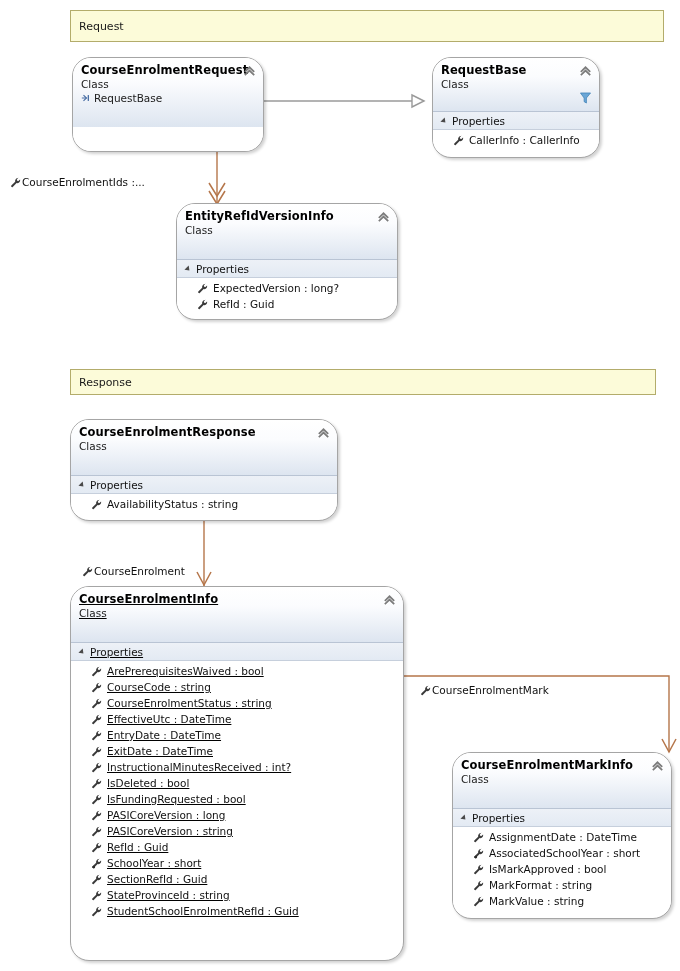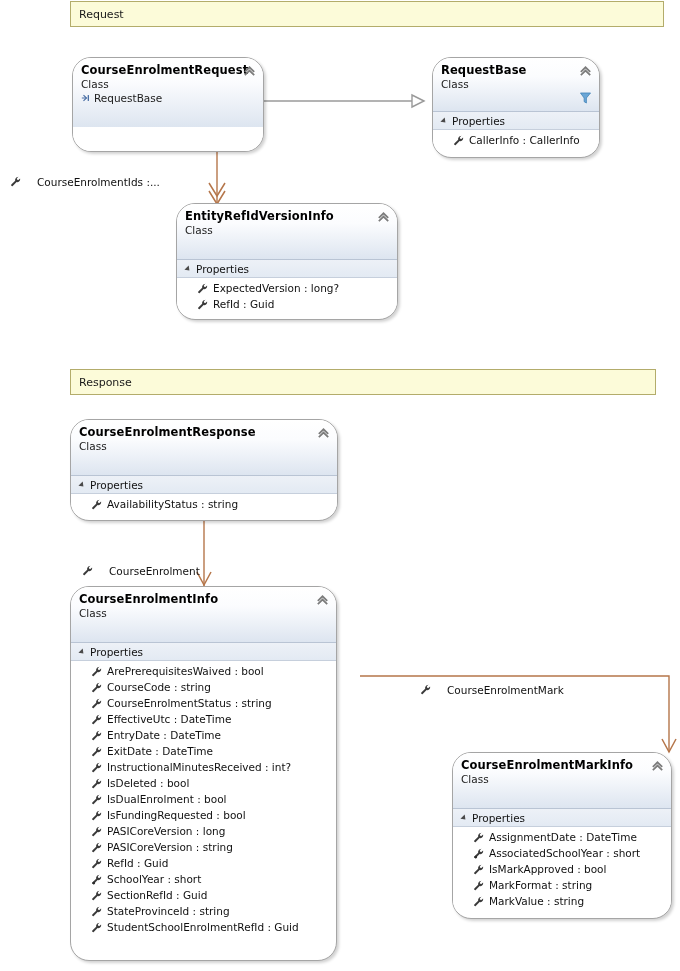--- a/index.html
+++ b/index.html
@@ -117,34 +117,34 @@
   }
   .member-label { line-height: 16px; }
 
   
   .wrench { width: 11px; height: 11px; flex: 0 0 11px; }
 
   
   .floating-label {
     position: absolute;
     display: flex;
-    align-items: flex-start;
-    gap: 16px;
+    align-items: flex-end;
+    gap: 1px;
     font-size: 10.5px;
     color: #101010;
     white-space: nowrap;
   }
 
   
   .conn { position: absolute; overflow: visible; }
 </style>
 </head>
 <body>
 
-<div class="banner" style="left:70px; top:1px; width:594px; height:26px;">
+<div class="banner" style="left:70px; top:10px; width:594px; height:32px;">
   <span>Request</span>
 </div>
 
 <div class="banner" style="left:70px; top:369px; width:586px; height:26px;">
   <span>Response</span>
 </div>
 
 <svg class="conn" style="left:0; top:0; width:680px; height:971px;">
 
   <line x1="264" y1="101" x2="424" y2="101" stroke="#9a9a9a" stroke-width="1.6"></line>
@@ -273,21 +273,21 @@
   <div class="members">
     <div class="member">
       <svg class="wrench" viewBox="0 0 16 16">
         <path d="M11.6 1.6a4.2 4.2 0 0 0-4.1 5.2L1.9 12.4a1.5 1.5 0 0 0 2.1 2.1l5.6-5.6a4.2 4.2 0 0 0 5.2-4.1 4.2 4.2 0 0 0-.2-1.2l-2.3 2.3-1.9-.5-.5-1.9 2.3-2.3a4.2 4.2 0 0 0-.6-.1z" fill="#3b3b3b"></path>
       </svg>
       <span class="member-label">AvailabilityStatus : string</span>
     </div>
   </div>
 </div>
 
-<div class="cls" style="left:70px; top:586px; width:267px; height:375px;">
+<div class="cls" style="left:70px; top:586px; width:334px; height:375px;text-decoration:underline;">
   <div class="cls-header" style="height:55px;">
     <div class="cls-title">CourseEnrolmentInfo</div>
     <div class="cls-stereotype">Class</div>
     <svg class="chevron" viewBox="0 0 16 16">
       <path d="M3 9 L8 4 L13 9" stroke="#7b7b7b" stroke-width="2.2" fill="none" stroke-linecap="square"></path>
       <path d="M3 13 L8 8 L13 13" stroke="#7b7b7b" stroke-width="2.2" fill="none" stroke-linecap="square"></path>
     </svg>
   </div>
   <div class="compartment" style="height:19px;">
     <span class="tri"></span>
@@ -339,26 +339,20 @@
       <div class="member">
         <svg class="wrench" viewBox="0 0 16 16">
           <path d="M11.6 1.6a4.2 4.2 0 0 0-4.1 5.2L1.9 12.4a1.5 1.5 0 0 0 2.1 2.1l5.6-5.6a4.2 4.2 0 0 0 5.2-4.1 4.2 4.2 0 0 0-.2-1.2l-2.3 2.3-1.9-.5-.5-1.9 2.3-2.3a4.2 4.2 0 0 0-.6-.1z" fill="#3b3b3b"></path>
         </svg>
         <span class="member-label">IsDeleted : bool</span>
       </div>
       <div class="member">
         <svg class="wrench" viewBox="0 0 16 16">
           <path d="M11.6 1.6a4.2 4.2 0 0 0-4.1 5.2L1.9 12.4a1.5 1.5 0 0 0 2.1 2.1l5.6-5.6a4.2 4.2 0 0 0 5.2-4.1 4.2 4.2 0 0 0-.2-1.2l-2.3 2.3-1.9-.5-.5-1.9 2.3-2.3a4.2 4.2 0 0 0-.6-.1z" fill="#3b3b3b"></path>
         </svg>
-        <span class="member-label">IsDualEnrolment : bool</span>
-      </div>
-      <div class="member">
-        <svg class="wrench" viewBox="0 0 16 16">
-          <path d="M11.6 1.6a4.2 4.2 0 0 0-4.1 5.2L1.9 12.4a1.5 1.5 0 0 0 2.1 2.1l5.6-5.6a4.2 4.2 0 0 0 5.2-4.1 4.2 4.2 0 0 0-.2-1.2l-2.3 2.3-1.9-.5-.5-1.9 2.3-2.3a4.2 4.2 0 0 0-.6-.1z" fill="#3b3b3b"></path>
-        </svg>
         <span class="member-label">IsFundingRequested : bool</span>
       </div>
       <div class="member">
         <svg class="wrench" viewBox="0 0 16 16">
           <path d="M11.6 1.6a4.2 4.2 0 0 0-4.1 5.2L1.9 12.4a1.5 1.5 0 0 0 2.1 2.1l5.6-5.6a4.2 4.2 0 0 0 5.2-4.1 4.2 4.2 0 0 0-.2-1.2l-2.3 2.3-1.9-.5-.5-1.9 2.3-2.3a4.2 4.2 0 0 0-.6-.1z" fill="#3b3b3b"></path>
         </svg>
         <span class="member-label">PASICoreVersion : long</span>
       </div>
       <div class="member">
         <svg class="wrench" viewBox="0 0 16 16">

